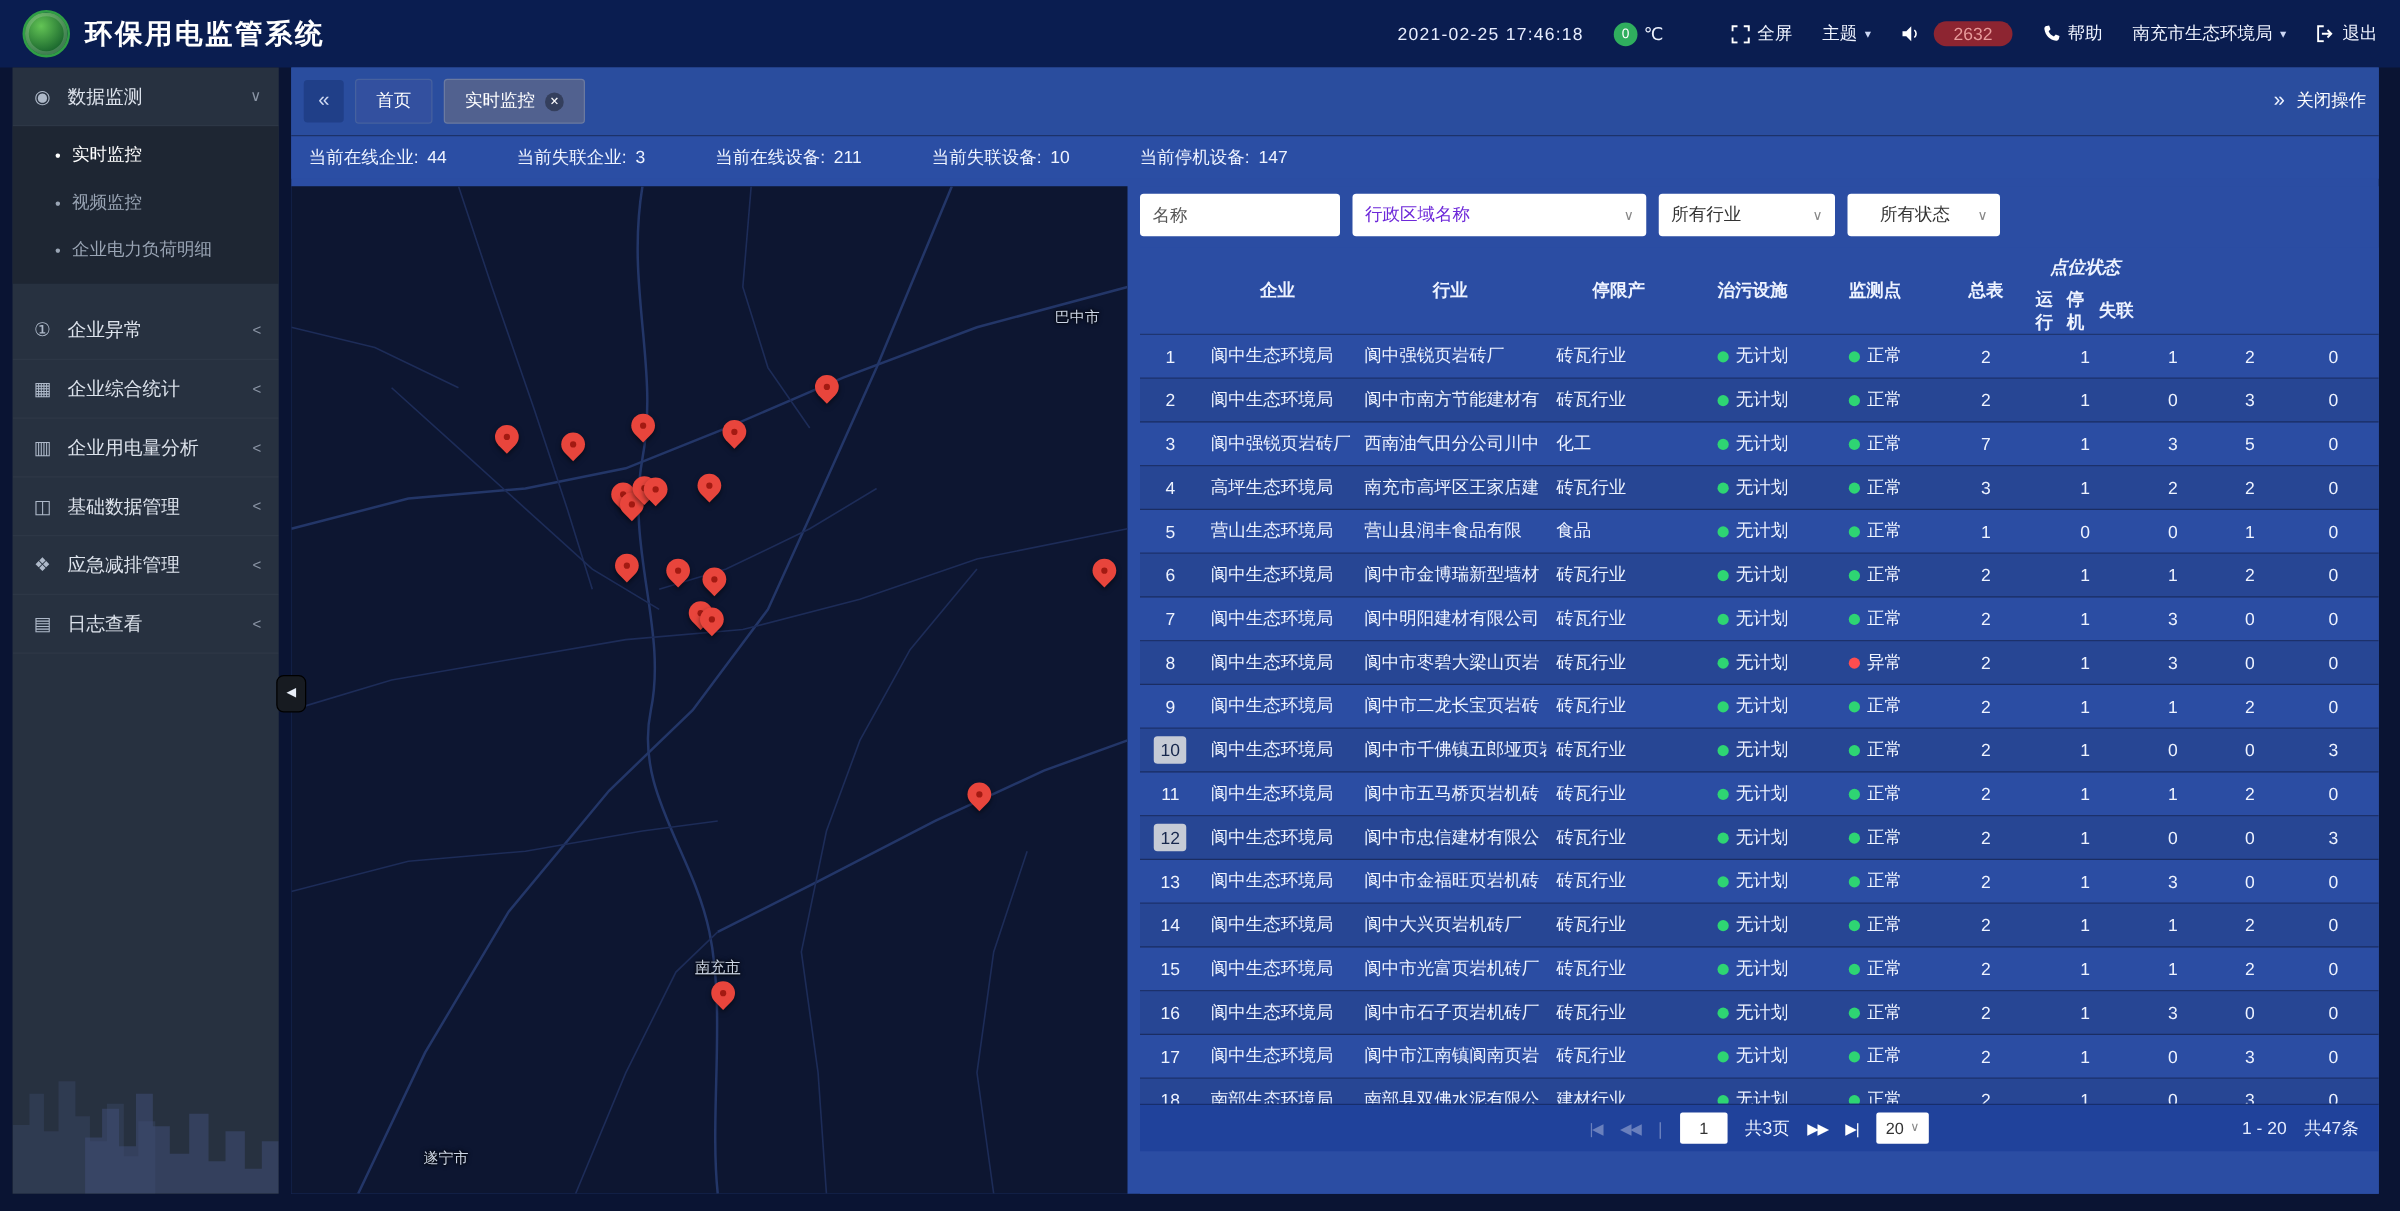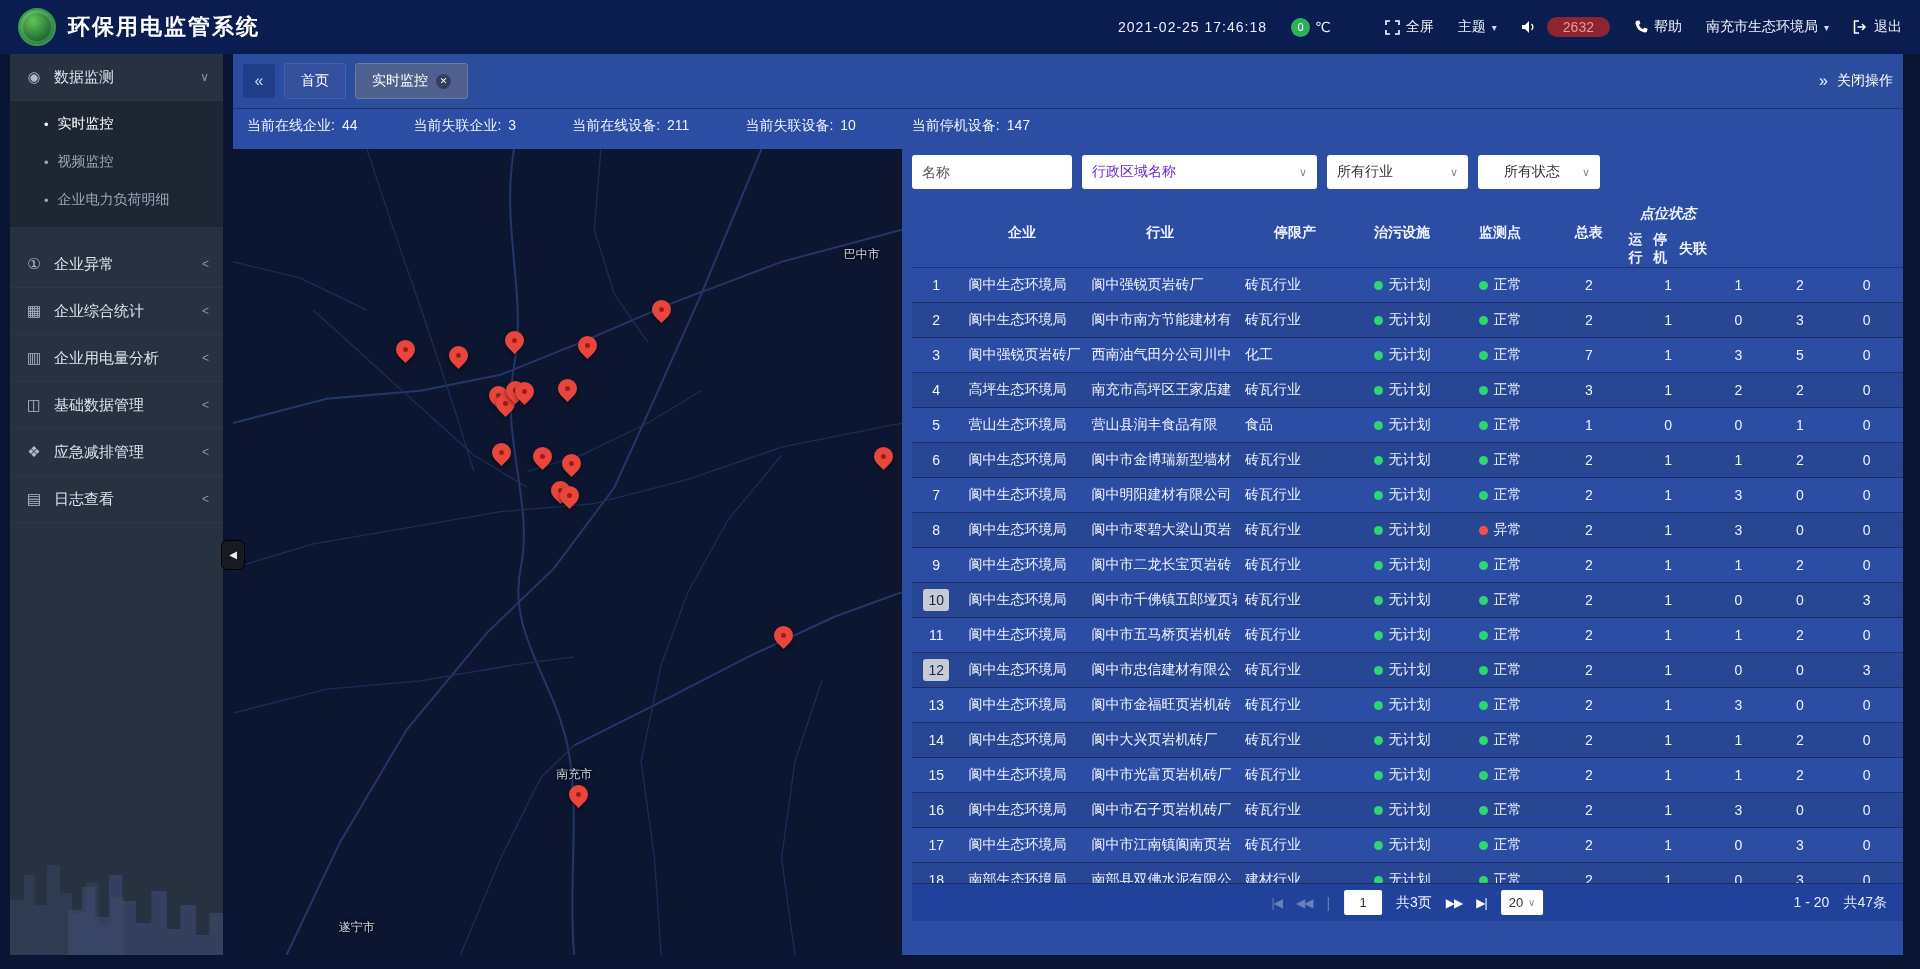--- a/index.html
+++ b/index.html
@@ -398,21 +398,21 @@
               <div class="pin" data-interactable="true" style="left: 40.2%; top: 39.4%;"></div>
               <div class="pin" data-interactable="true" style="left: 46.3%; top: 39.9%;"></div>
               <div class="pin" data-interactable="true" style="left: 50.6%; top: 40.8%;"></div>
               <div class="pin" data-interactable="true" style="left: 49%; top: 44.2%;"></div>
               <div class="pin" data-interactable="true" style="left: 50.4%; top: 44.8%;"></div>
               <div class="pin" data-interactable="true" style="left: 97.3%; top: 39.9%;"></div>
               <div class="pin" data-interactable="true" style="left: 82.3%; top: 62.1%;"></div>
               <div class="pin" data-interactable="true" style="left: 51.7%; top: 81.9%;"></div>
             </div>
           <div class="city-label" style="left:94%; top:13%;" data-interactable="false">巴中市</div>
-          <div class="city-label" style="left:51%; top:77.5%;" data-interactable="false">南充市</div>
+          <div class="city-label" style="left:51%; top:77.5%;text-decoration:underline;" data-interactable="false">南充市</div>
           <div class="city-label" style="left:18.5%; top:96.5%;" data-interactable="false">遂宁市</div>
         </div>
 
         <div class="panel" data-interactable="false">
 
           <div class="filters" data-interactable="false">
             <input class="f-input" type="text" data-interactable="true" placeholder="名称" style="">
             <div class="select gray w-region" data-interactable="true">
               <span class="val" data-interactable="false">行政区域名称</span>
               <span class="sel-caret" data-interactable="false">∨</span>

